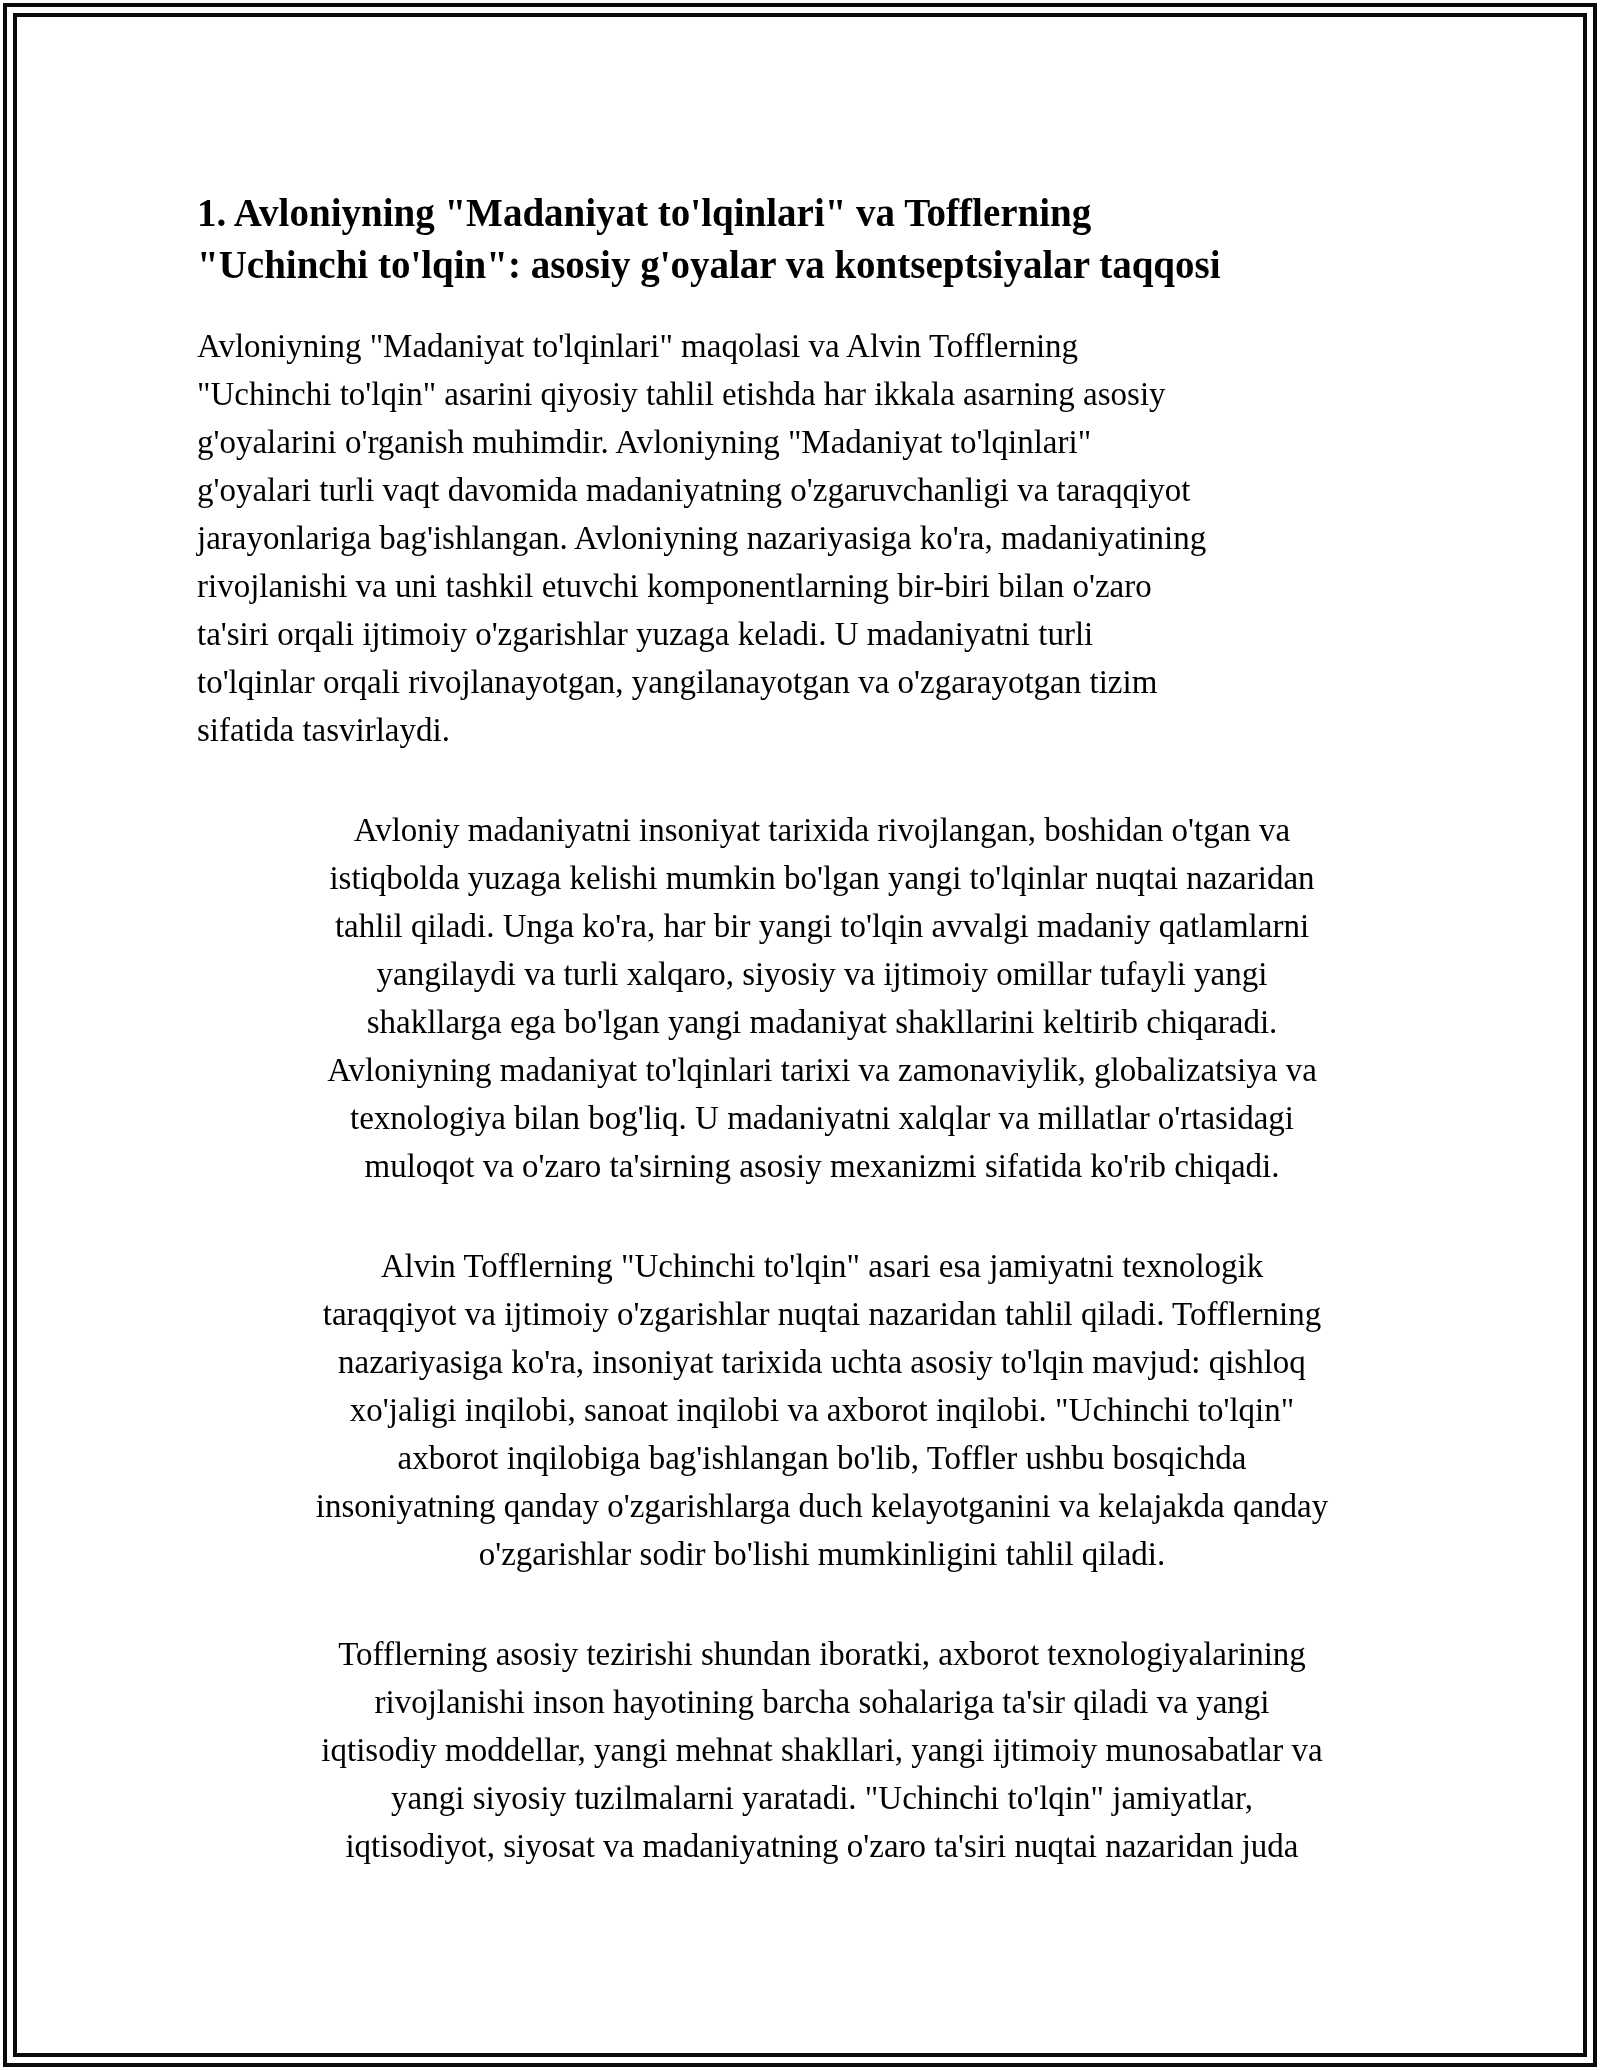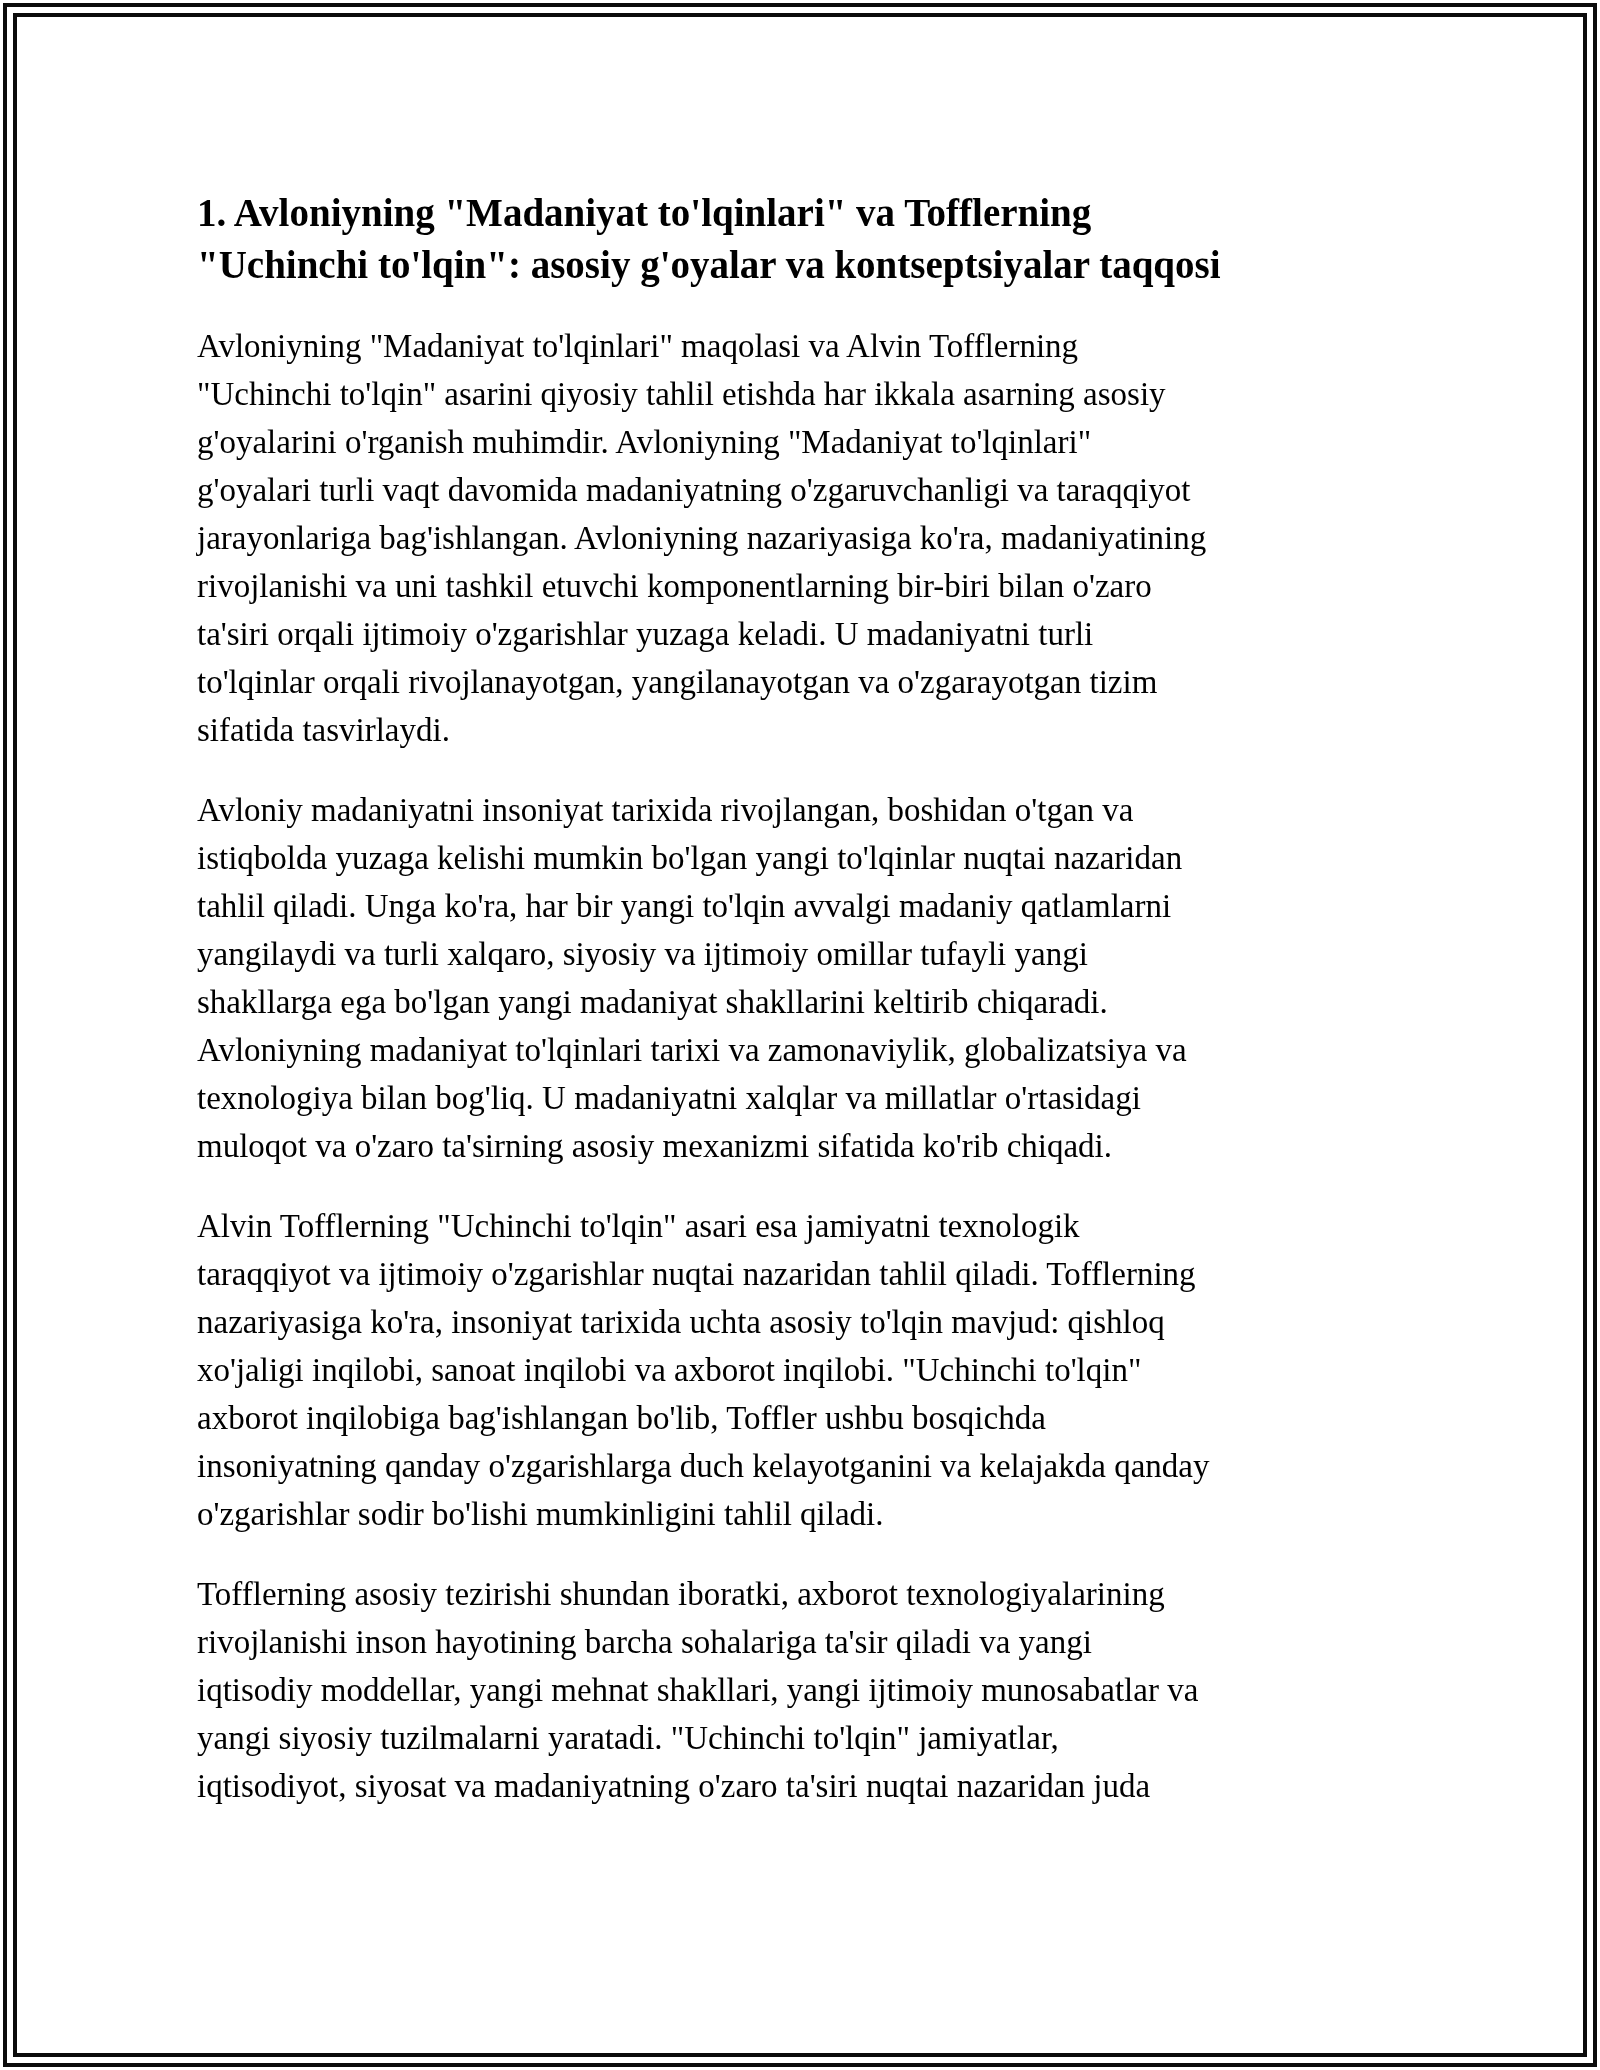--- a/index.html
+++ b/index.html
@@ -47,21 +47,22 @@
     font-size: 33px;
     font-weight: normal;
     line-height: 48px;
     color: #000000;
     white-space: pre;
   }
   .doc-para.first {
     margin-top: 31px;
   }
   .doc-para.spaced {
-    margin-top: 32px;
+    margin-top: 52px;
+    text-align: center;
   }
 </style>
 </head>
 <body>
 
 <div class="page">
   <div class="frame-outer"></div>
   <div class="frame-inner"></div>
 
   <div class="content">

